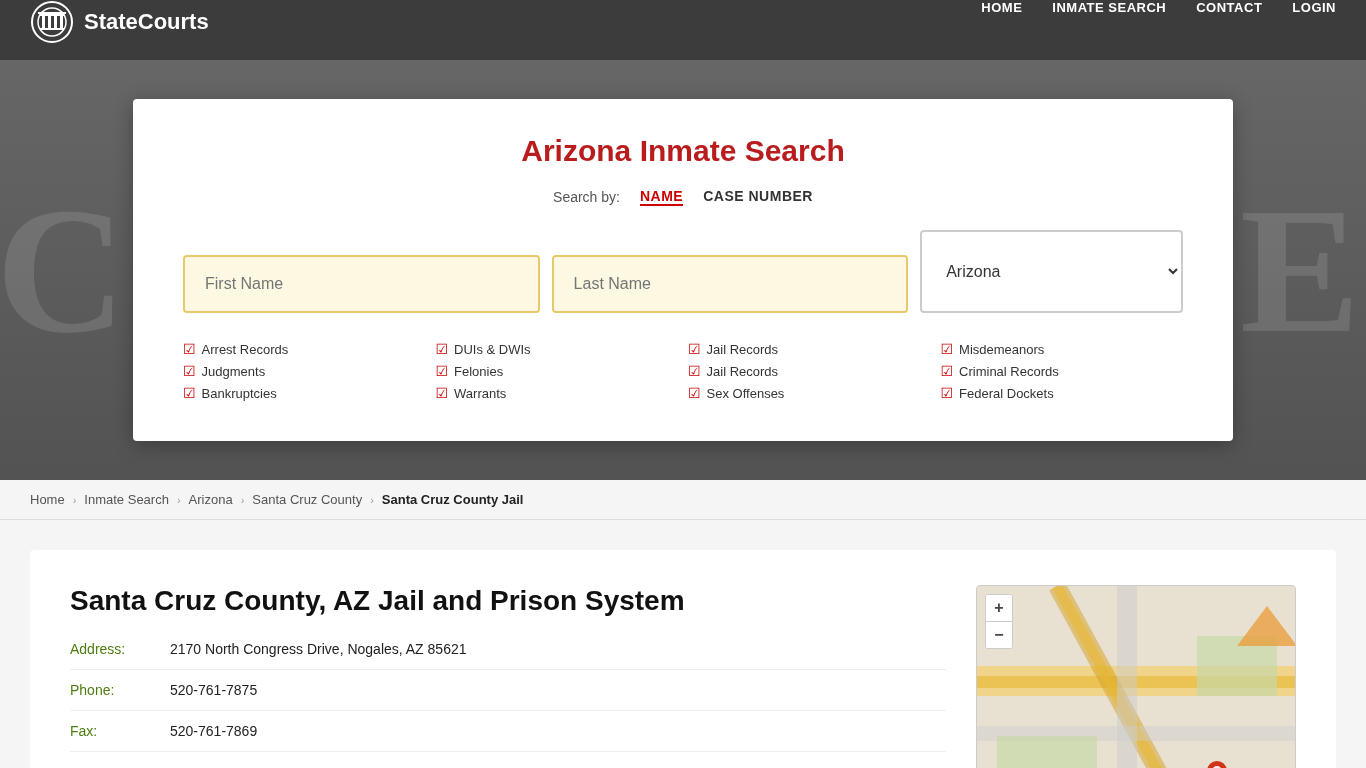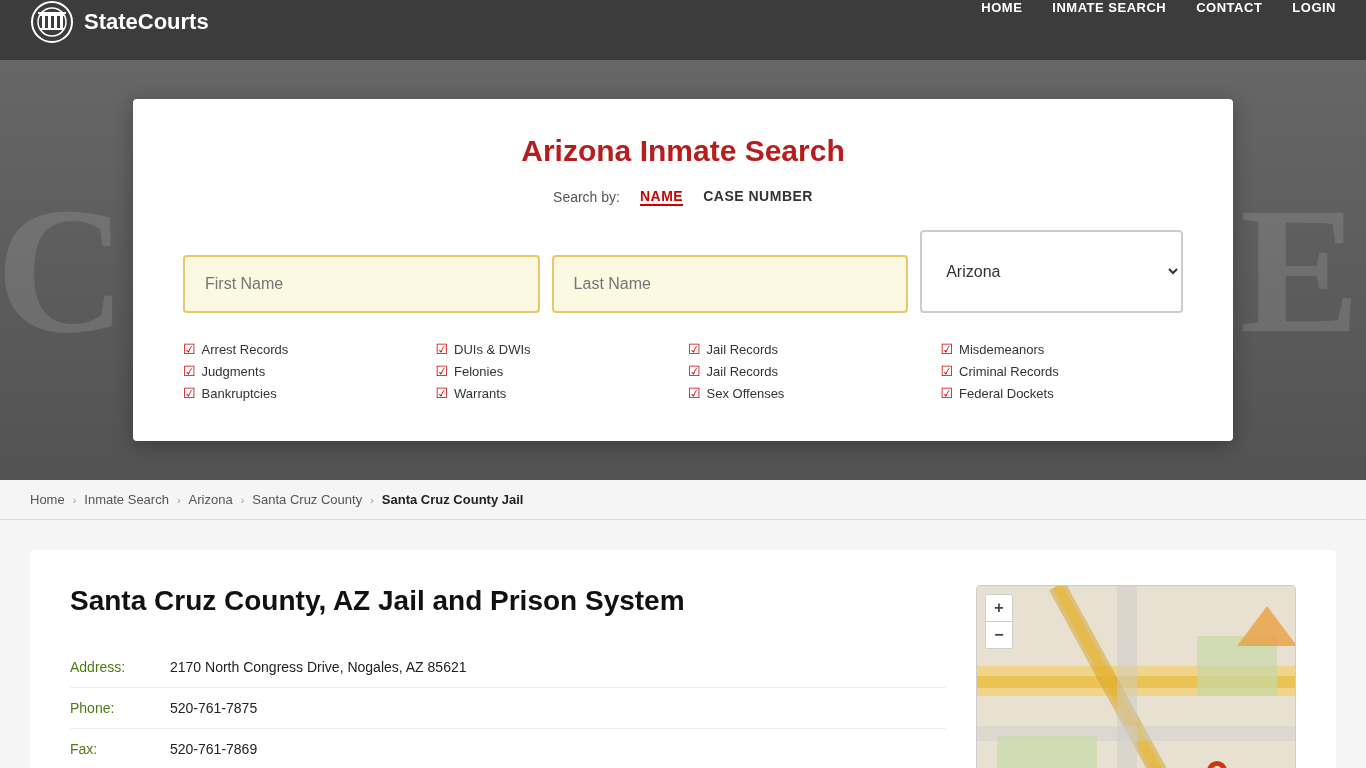--- a/index.html
+++ b/index.html
@@ -212,21 +212,21 @@
       border-radius: 4px;
       padding: 35px 40px;
       display: flex;
       gap: 30px;
     }
     .content-left { flex: 1; }
     .content-title {
       font-size: 28px;
       font-weight: bold;
       color: #111;
-      margin-bottom: 30px;
+      margin-bottom: 12px;
     }
     .info-table { width: 100%; border-collapse: collapse; }
     .info-row {
       border-bottom: 1px solid #eee;
       padding: 12px 0;
     }
     .info-row td {
       padding: 12px 0;
       font-size: 14px;
     }

